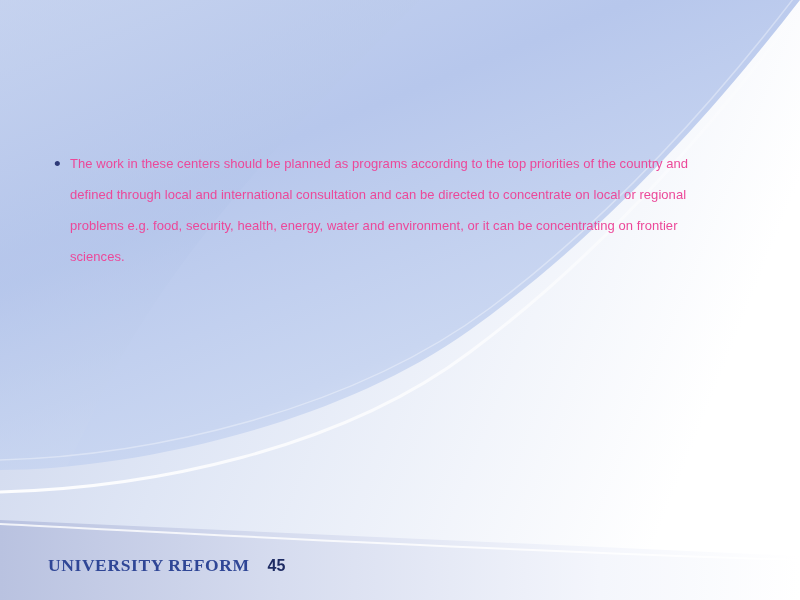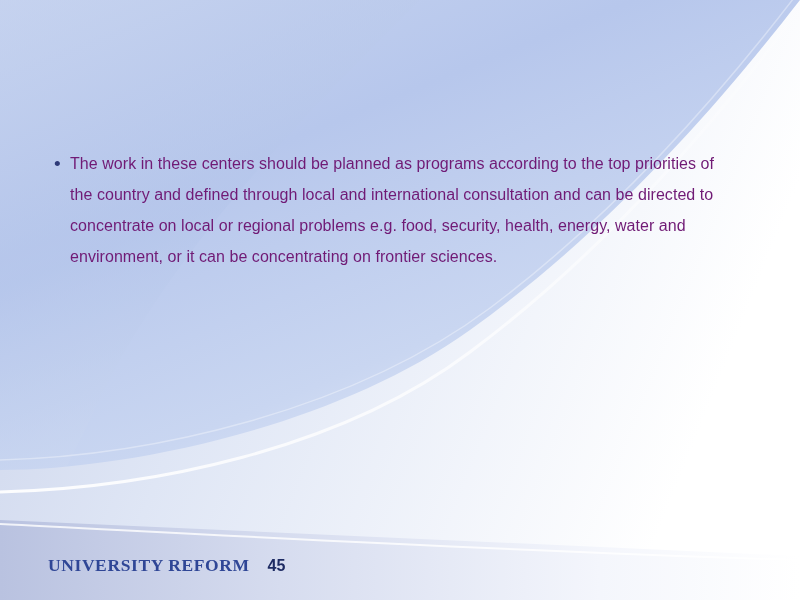--- a/index.html
+++ b/index.html
@@ -48,22 +48,22 @@
     flex: 0 0 22px;
     color: #2e3a78;
     font-size: 19px;
     line-height: 31px;
     text-align: left;
     padding-left: 6px;
     box-sizing: border-box;
   }
   .bullet-text {
     flex: 1 1 auto;
-    color: #701a75;
-    font-size: 16px;
+    color: #ec4899;
+    font-size: 13px;
     line-height: 31px;
     letter-spacing: 0.05px;
     font-family: "Liberation Sans", sans-serif;
   }
 
   
   .footer-left {
     position: absolute;
     left: 48px;
     bottom: 24px;

